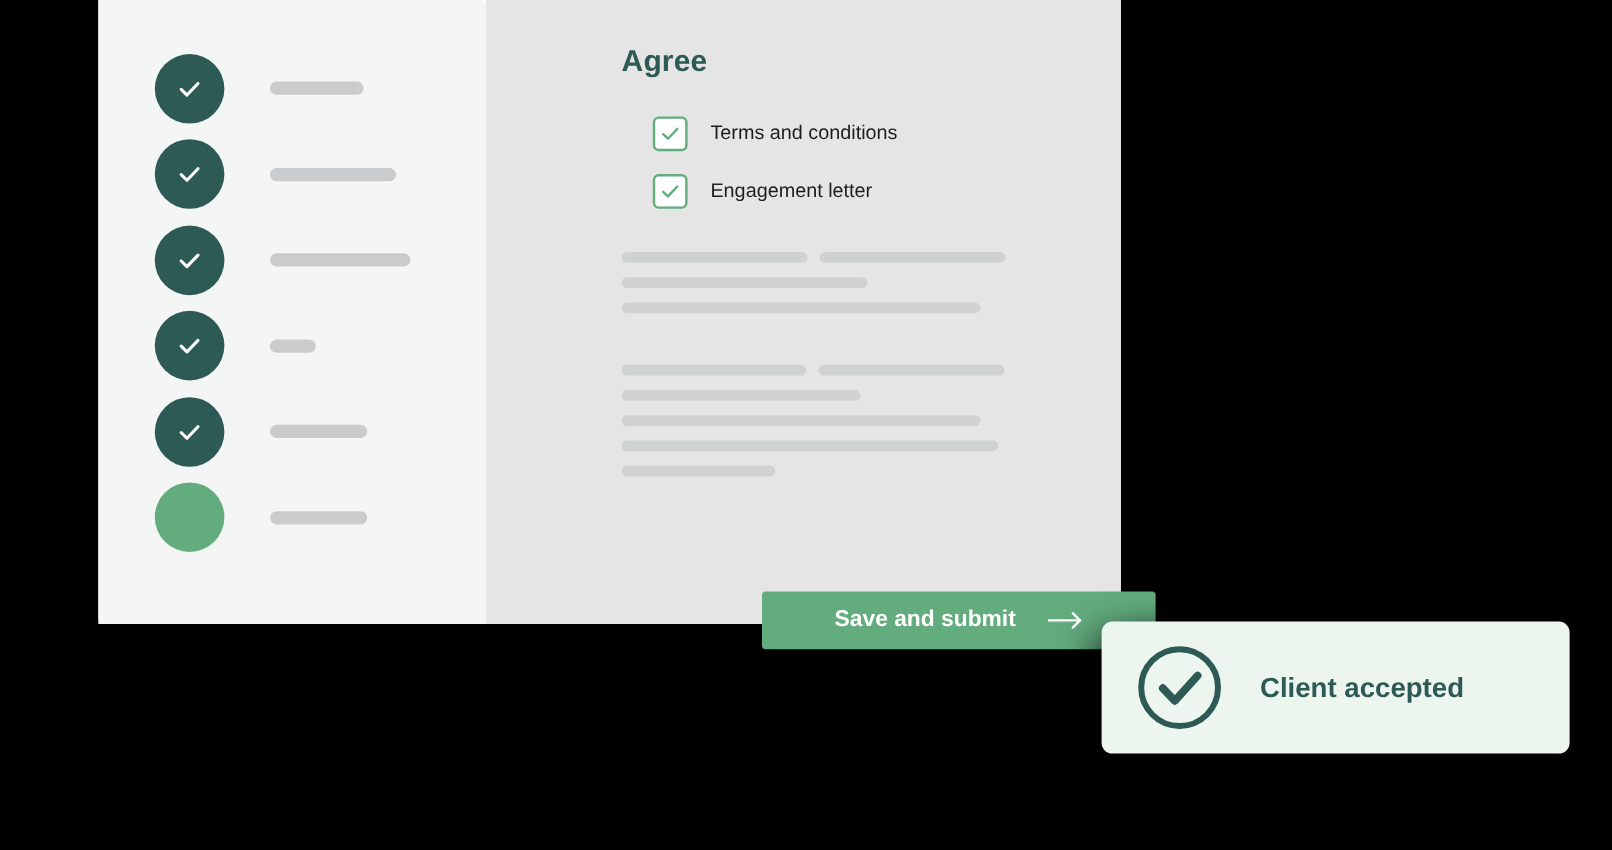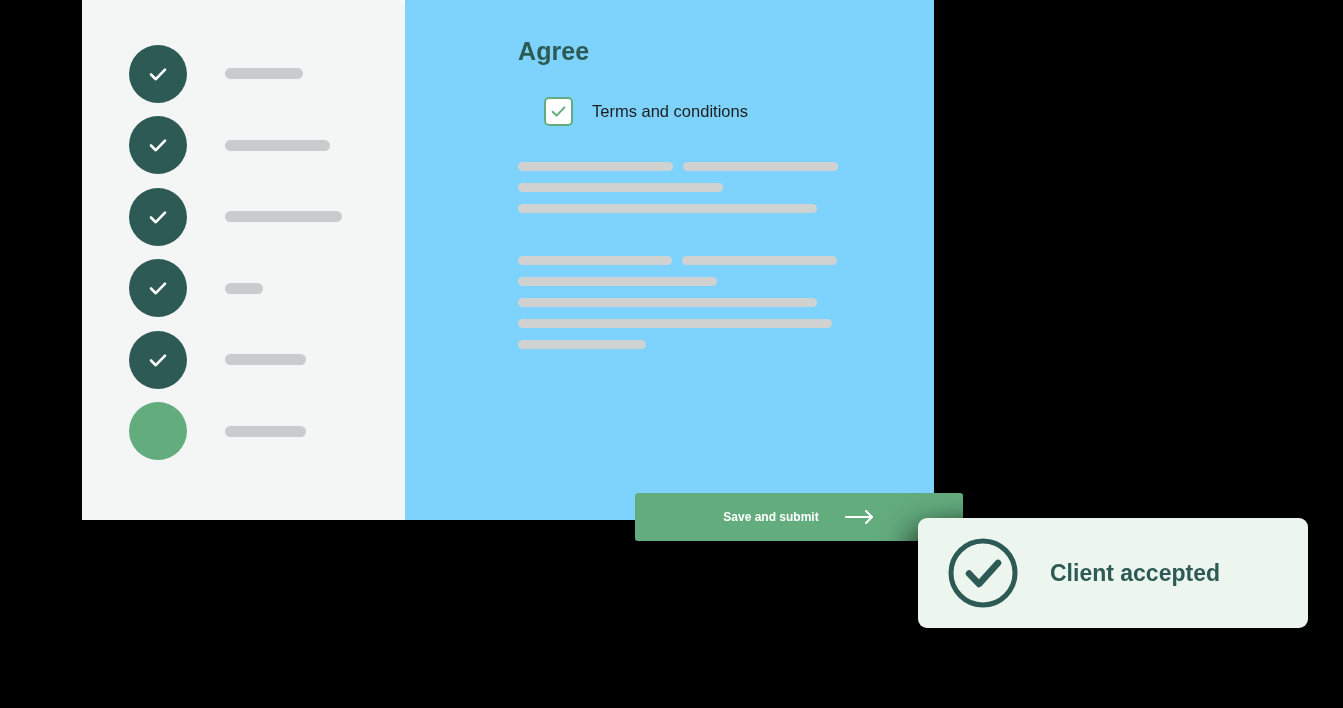--- a/index.html
+++ b/index.html
@@ -82,21 +82,21 @@
   .step-bar {
     height: 11px;
     border-radius: 6px;
     background: #c9cccc;
     margin-left: 38px;
   }
 
   
   .content {
     flex: 1 1 auto;
-    background: #7dd3fc;
+    background: #e5e5e5;
     position: relative;
     padding: 38px 0 0 113px;
     box-sizing: border-box;
   }
 
   .pane-title {
     font-size: 25px;
     font-weight: bold;
     color: #2d5a55;
     letter-spacing: 0.1px;
@@ -156,21 +156,21 @@
     position: absolute;
     left: 635px;
     top: 493px;
     width: 328px;
     height: 48px;
     background: #63ac7e;
     border: none;
     border-radius: 3px;
     color: #ffffff;
     font-family: "Liberation Sans", sans-serif;
-    font-size: 12px;
+    font-size: 19px;
     font-weight: bold;
     display: flex;
     align-items: center;
     justify-content: center;
     gap: 26px;
     cursor: pointer;
     padding: 0;
     z-index: 6;
   }
   .submit-btn .arrow { display: flex; align-items: center; }
@@ -264,20 +264,28 @@
       <h1 class="pane-title">Agree</h1>
 
       <div class="agree-list" id="agree-list">
           <label class="agree-row">
             <span class="agree-box">
               <svg width="19" height="19" viewBox="0 0 19 19" fill="none" aria-hidden="true">
                 <path d="M3.6 9.8 L7.6 13.6 L15.4 5.4" stroke="#63ac7e" stroke-width="2" stroke-linecap="round" stroke-linejoin="round" fill="none"></path>
               </svg>
             </span>
             <span class="agree-label">Terms and conditions</span>
+          </label>
+          <label class="agree-row">
+            <span class="agree-box">
+              <svg width="19" height="19" viewBox="0 0 19 19" fill="none" aria-hidden="true">
+                <path d="M3.6 9.8 L7.6 13.6 L15.4 5.4" stroke="#63ac7e" stroke-width="2" stroke-linecap="round" stroke-linejoin="round" fill="none"></path>
+              </svg>
+            </span>
+            <span class="agree-label">Engagement letter</span>
           </label>
         </div>
 
       <div id="skeleton-area">
           <div class="skel-group">
             <div class="skel-line-wrap">
               <div class="skel" style="width: 155px;"></div>
               <div class="skel" style="width: 155px;"></div>
             </div>
             <div class="skel-line-wrap">

